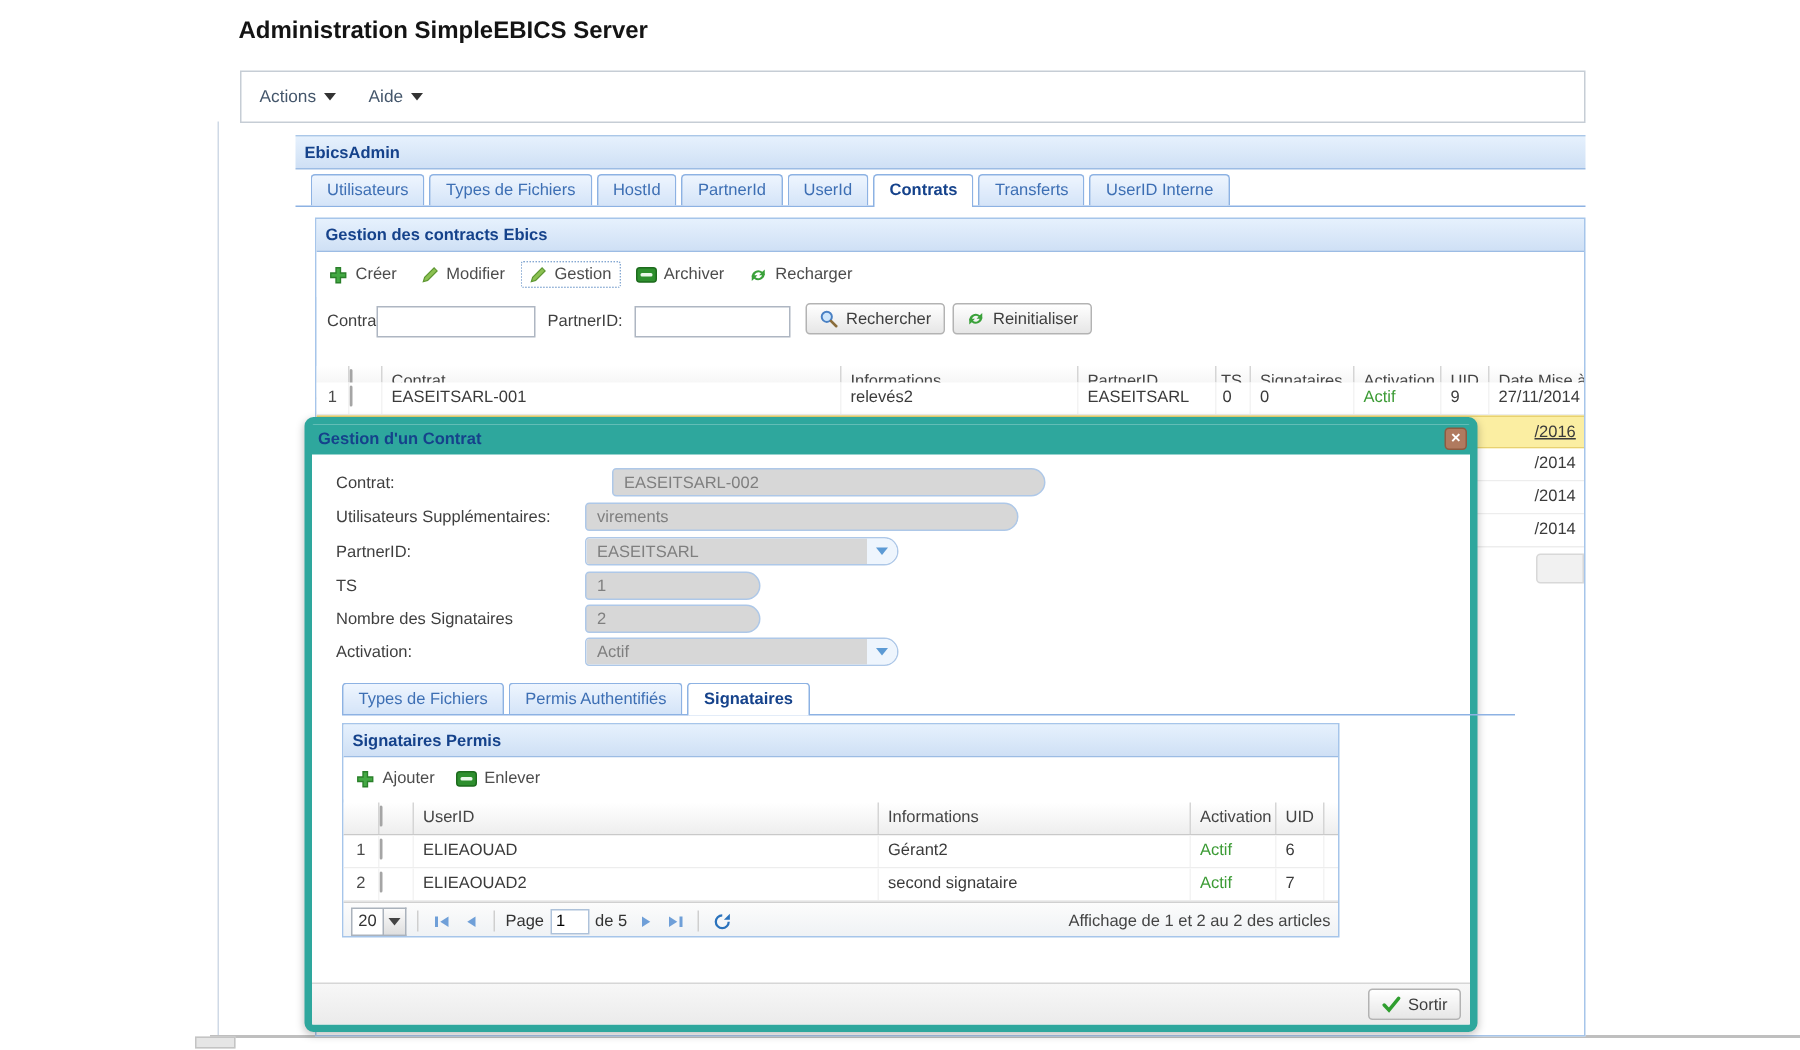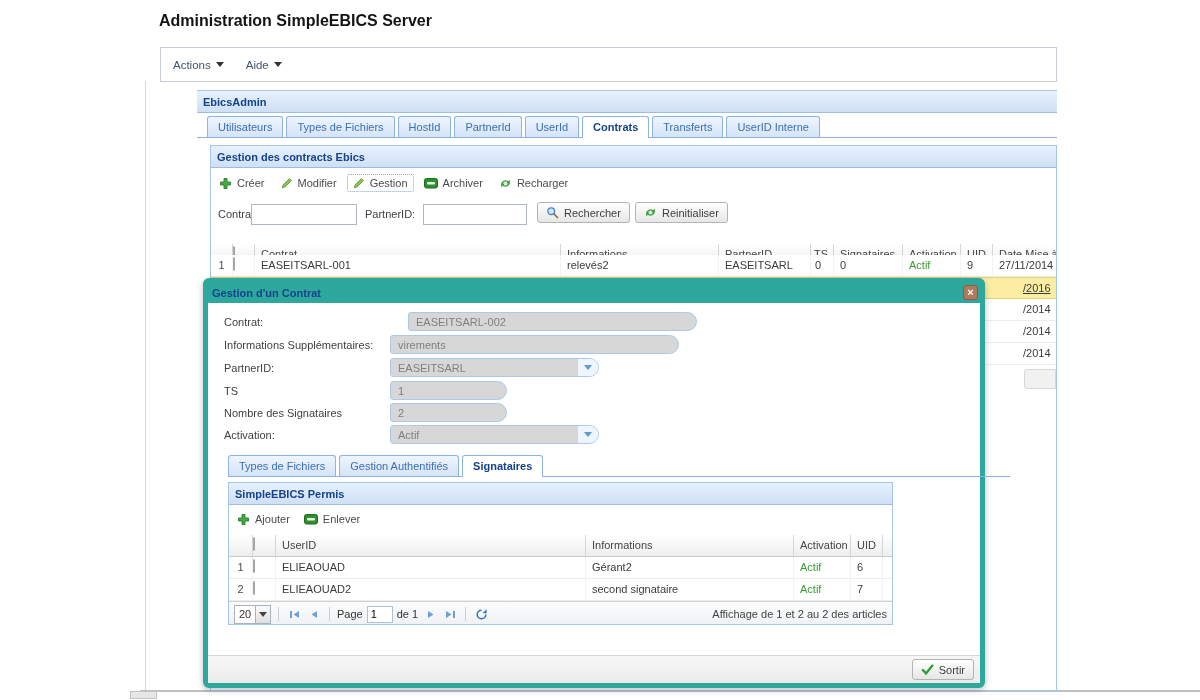--- a/index.html
+++ b/index.html
@@ -259,21 +259,21 @@
 
 <div class="abs modal" style="left:203px;top:278px;width:782px;height:410px;">
   <div class="modal-titlebar">
     <span>Gestion d'un Contrat</span>
   </div>
   <div class="modal-close">×</div>
 
   <span class="abs fld-label" style="left:16px;top:33px;">Contrat:</span>
   <div class="abs dis-fld" style="left:182px;top:29px;width:289px;margin-left:18px;">EASEITSARL-002</div>
 
-  <span class="abs fld-label" style="left:16px;top:56px;">Informations Supplémentaires:</span>
+  <span class="abs fld-label" style="left:16px;top:56px;">Utilisateurs Supplémentaires:</span>
   <div class="abs dis-fld" style="left:182px;top:52px;width:289px;">virements</div>
 
   <span class="abs fld-label" style="left:16px;top:79px;">PartnerID:</span>
   <div class="abs dis-sel" style="left:182px;top:75px;width:209px;">
     <span class="val">EASEITSARL</span>
     <span class="trig">
         <span class="chev"></span>
       </span>
   </div>
 
@@ -286,27 +286,27 @@
   <span class="abs fld-label" style="left:16px;top:146px;">Activation:</span>
   <div class="abs dis-sel" style="left:182px;top:142px;width:209px;">
     <span class="val">Actif</span>
     <span class="trig">
         <span class="chev"></span>
       </span>
   </div>
 
   <div class="abs tabstrip" style="left:20px;top:169px;width:782px;height:25px;">
     <span class="tab">Types de Fichiers</span>
-    <span class="tab">Gestion Authentifiés</span>
+    <span class="tab">Permis Authentifiés</span>
     <span class="tab active">Signataires</span>
   </div>
 
   <div class="abs sub-panel" style="left:20px;top:199px;width:665px;height:143px;">
     <div class="panel-hdr" style="height:22px;">
-      <span>SimpleEBICS Permis</span>
+      <span>Signataires Permis</span>
     </div>
     <div class="toolbar" style="height:28px;gap:14px;">
       <span class="tbtn">
         <span class="icon">
             <svg width="13" height="13" viewBox="0 0 13 13">
               <path d="M5 1.5h3V5h3.5v3H8v3.5H5V8H1.5V5H5z" fill="#44a944" stroke="#2a7f2a" stroke-width="0.9"></path>
             </svg>
           </span>
         <span>Ajouter</span>
       </span>
@@ -365,21 +365,21 @@
           </svg>
         </span>
       <span class="picon">
           <svg width="9" height="9" viewBox="0 0 9 9">
             <path d="M7 1v7L1.5 4.5z" fill="#6f9fd8"></path>
           </svg>
         </span>
       <span class="psep"></span>
       <span>Page</span>
       <input class="pg-input" value="1" style="">
-      <span>de 1</span>
+      <span>de 5</span>
       <span class="picon">
           <svg width="9" height="9" viewBox="0 0 9 9">
             <path d="M2 1v7l5.5-3.5z" fill="#6f9fd8"></path>
           </svg>
         </span>
       <span class="picon">
           <svg width="11" height="9" viewBox="0 0 11 9">
             <path d="M1 1v7l5.5-3.5z" fill="#6f9fd8"></path>
             <rect x="8" y="1" width="2" height="7" fill="#6f9fd8"></rect>
           </svg>

